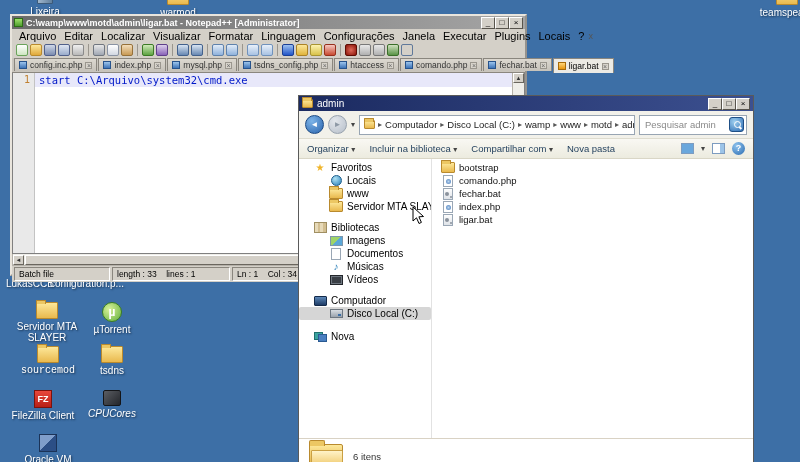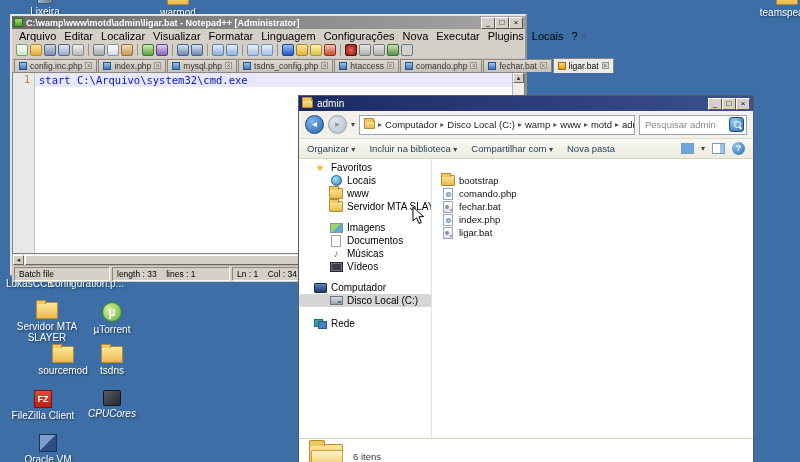--- a/index.html
+++ b/index.html
@@ -30,21 +30,21 @@
     border:2px outset #e9e5dd; z-index:10; font-size:10px; }
   #npp .tb { height:13px; background:linear-gradient(90deg,#6b6b6b,#a5a5a5); display:flex; align-items:center; padding:0 2px; color:#fff; }
   #npp .tb .appico { width:9px; height:9px; background:linear-gradient(#9fe06a,#4f9f2f); border:1px solid #2c6e15; margin-right:3px; flex:none; }
   #npp .tb .t { font-weight:bold; font-size:9px; white-space:nowrap; overflow:hidden; flex:1; }
   #npp .menubar { height:13px; display:flex; align-items:center; padding:0 3px; background:#d4d0c8; }
   #npp .menubar span.mi { padding:0 4px; font-size:11px; }
   #npp .menubar .mx { margin-left:auto; color:#555; font-size:9px; padding-right:3px; }
   #npp .toolbar { height:16px; display:flex; align-items:center; gap:2px; padding:0 4px; background:#d4d0c8; }
   .ti { width:12px; height:12px; border-radius:2px; flex:none; }
   .tsep { width:1px; height:12px; background:#9a968e; margin:0 2px; flex:none; }
-  #npp .tabbar { height:15px; display:flex; align-items:center; padding:0 2px; background:#c9c5bd; border-bottom:1px solid #8a867e; }
+  #npp .tabbar { height:15px; display:flex; align-items:flex-start; padding:0 2px; background:#c9c5bd; border-bottom:1px solid #8a867e; }
   .tab { display:flex; align-items:center; gap:3px; height:13px; padding:0 4px; margin-right:1px;
     background:linear-gradient(#dcd8d0,#c6c2ba); border:1px solid #8a867e; border-bottom:none; font-size:8.5px; color:#333; }
   .tab .fico { width:8px; height:8px; background:linear-gradient(#9cc4ec,#3e74b8); border:1px solid #27538c; flex:none; }
   .tab .tx { width:7px; height:7px; border:1px solid #9a968e; background:#d8d4cc; font-size:7px; line-height:5px; text-align:center; color:#666; flex:none; }
   .tab.active { background:#eceae4; height:15px; color:#000; }
   .tab.active .fico { background:linear-gradient(#ffd67a,#e8960f); border-color:#a86a08; }
   #npp .editor { position:relative; height:181px; background:#fff; border:1px solid #808080; border-top:none; display:flex; overflow:hidden; }
   #npp .gutter { width:22px; background:#e9e9e9; border-right:1px solid #c3c3c3; color:#c08030; font-family:"DejaVu Sans Mono",monospace; font-size:10px; text-align:right; padding:1px 4px 0 0; flex:none; }
   #npp .codearea { flex:1; position:relative; }
   #npp .curline { position:absolute; left:0; top:0; right:0; height:14px; background:#e8e8fa; }
@@ -77,21 +77,21 @@
   .searchglass:after { content:""; position:absolute; left:9px; top:9px; width:3px; height:1.5px; background:#fff; transform:rotate(45deg); }
   #exp .cmdbar { height:20px; background:linear-gradient(#f9f8f3,#ecebdf); border-bottom:1px solid #d9d6c6; display:flex; align-items:center; padding:0 8px; gap:14px; color:#1e3c5a; font-size:9.5px; }
   #exp .cmdbar .right { margin-left:auto; display:flex; align-items:center; gap:7px; }
   .viewgrid { width:13px; height:11px; background:
     linear-gradient(#6aa7dc,#6aa7dc); background-size:5px 4px; background-position:0 0;
     background-color:#cfe3f5; border:1px solid #7d9cc0; }
   .panesicon { width:13px; height:11px; border:1px solid #7d9cc0; background:linear-gradient(90deg,#fff 60%,#9cc4e8 40%); }
   .helpico { width:13px; height:13px; border-radius:50%; background:radial-gradient(circle at 35% 30%,#8fc4ee,#2a6ab0); color:#fff; font-size:9px; line-height:13px; text-align:center; font-weight:bold; }
   #exp .main { display:flex; height:279px; }
   #exp .sidebar { width:132px; padding-top:2px; overflow:hidden; flex:none; }
-  #exp .filepane { flex:1; border-left:1px solid #e2e2e2; padding-top:15px; overflow:hidden; }
+  #exp .filepane { flex:1; border-left:1px solid #e2e2e2; padding-top:2px; overflow:hidden; }
   .nav-row { display:flex; align-items:center; height:13px; padding-left:14px; }
   .nav-row.sub { padding-left:30px; }
   .nav-row.sel { background:#d6d6d6; border-radius:2px; }
   .nav-gap { height:8px; }
   .nicon { width:14px; margin-right:4px; flex:none; display:flex; justify-content:center; }
   .glyphicon { font-size:10px; line-height:11px; }
   .star { color:#f0b429; }
   .note { color:#2a7fb8; }
   .i-mon { width:12px; height:9px; background:linear-gradient(#7fb2e0,#2f6db3); border:1px solid #1d4a7a; border-radius:1px; }
   .i-dl { position:relative; }
@@ -143,21 +143,21 @@
 <div class="lblonly" style="left:6px; top:278px;">LukasCCB</div>
 <div class="lblonly" style="left:50px; top:278px;">configuration.p...</div>
 <div class="dt" style="left:8px; top:302px; width:78px;">
   <div class="ic icf-lg"></div>
   <div class="lbl" style="width:64px;margin:0 auto;">Servidor MTA SLAYER</div>
 </div>
 <div class="dt" style="left:72px; top:302px;">
   <div class="ic ic-ut">µ</div>
   <div class="lbl">µTorrent</div>
 </div>
-<div class="dt" style="left:23px; top:346px;">
+<div class="dt" style="left:8px; top:346px;font-family:Liberation Mono, monospace;">
   <div class="ic icf-lg"></div>
   <div class="lbl">sourcemod</div>
 </div>
 <div class="dt" style="left:72px; top:346px;">
   <div class="ic icf-lg"></div>
   <div class="lbl">tsdns</div>
 </div>
 <div class="dt" style="left:3px; top:390px;">
   <div class="ic ic-fz">FZ</div>
   <div class="lbl">FileZilla Client</div>
@@ -180,21 +180,21 @@
     <span class="cbtn">×</span>
   </div>
   <div class="menubar">
     <span class="mi">Arquivo</span>
     <span class="mi">Editar</span>
     <span class="mi">Localizar</span>
     <span class="mi">Visualizar</span>
     <span class="mi">Formatar</span>
     <span class="mi">Linguagem</span>
     <span class="mi">Configurações</span>
-    <span class="mi">Nova</span>
+    <span class="mi">Janela</span>
     <span class="mi">Executar</span>
     <span class="mi">Plugins</span>
     <span class="mi">Locais</span>
     <span class="mi">?</span>
     <span class="mx">x</span>
   </div>
   <div class="toolbar">
     <span class="ti" style="background:linear-gradient(#fff,#cfe6c2);border:1px solid #6aa35a;"></span>
     <span class="ti" style="background:linear-gradient(#fde89a,#e0a93c);border:1px solid #b98a2e;"></span>
     <span class="ti" style="background:linear-gradient(#cfd8e8,#7b8cb0);border:1px solid #51608a;"></span>
@@ -368,20 +368,26 @@
           </span>
         <span>www</span>
       </div>
       <div class="nav-row sub">
         <span class="nicon">
             <span class="icf"></span>
           </span>
         <span style="white-space:nowrap;">Servidor MTA SLAYER</span>
       </div>
       <div class="nav-gap"></div>
+      <div class="nav-row">
+        <span class="nicon">
+            <span class="i-lib"></span>
+          </span>
+        <span>Bibliotecas</span>
+      </div>
       <div class="nav-row sub">
         <span class="nicon">
             <span class="i-img"></span>
           </span>
         <span>Imagens</span>
       </div>
       <div class="nav-row sub">
         <span class="nicon">
             <span class="i-page"></span>
           </span>
@@ -408,21 +414,21 @@
         <span class="nicon">
             <span class="i-drive"></span>
           </span>
         <span>Disco Local (C:)</span>
       </div>
       <div class="nav-gap" style="height:10px;"></div>
       <div class="nav-row">
         <span class="nicon">
             <span class="i-net"></span>
           </span>
-        <span>Rede</span>
+        <span>Nova</span>
       </div>
     </div>
     <div class="filepane">
       <div class="file-row">
         <span class="ficon">
             <span class="icf"></span>
           </span>
         <span class="fname">bootstrap</span>
       </div>
       <div class="file-row">

